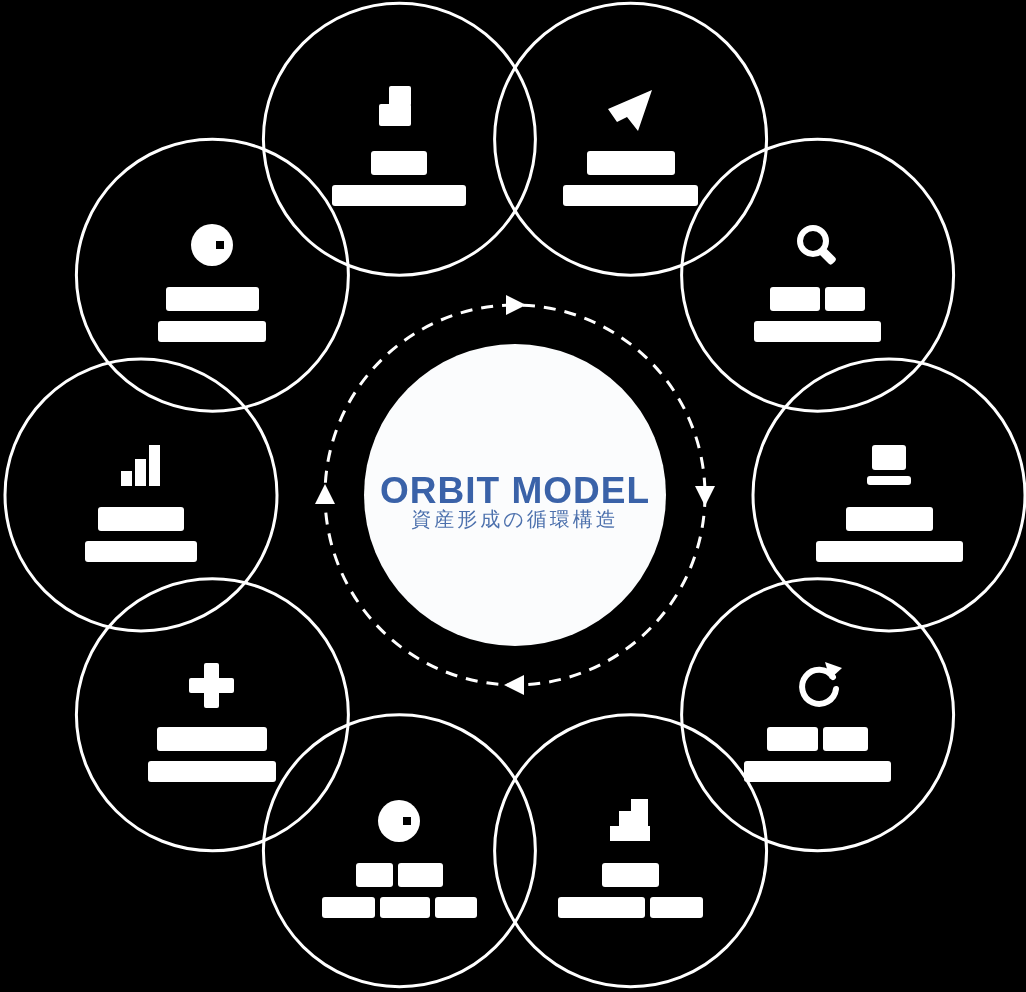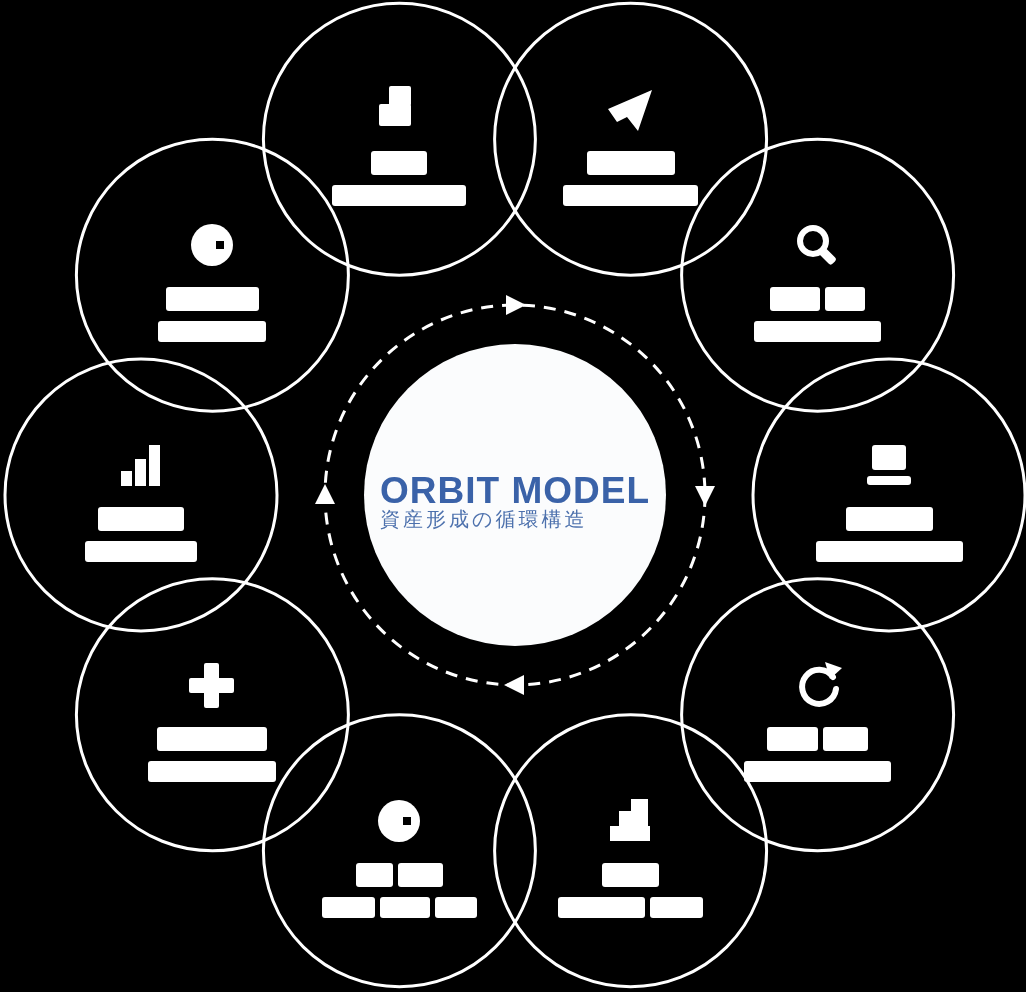--- a/index.html
+++ b/index.html
@@ -19,21 +19,21 @@
   .bar-row.line1{margin-top:17px;}
   .bar-row.line2{margin-top:10px;}
   .bar{background:var(--fg); border-radius:3px;}
   .line1 .bar{height:24px;}
   .line2 .bar{height:21px;}
   #center-circle{
     position:absolute; left:364px; top:344px; width:302px; height:302px; border-radius:50%;
     background:var(--center-fill); display:flex; flex-direction:column; align-items:center;
     justify-content:center; transform:translateZ(0);
   }
-  #center-inner{display:flex; flex-direction:column; transform:translateY(5px);}
+  #center-inner{display:flex; flex-direction:column; align-items:center; transform:translateY(5px);}
   #diagram-title{
     color:var(--title); font-size:37px; font-weight:bold; letter-spacing:1px; line-height:1;
   }
   #diagram-subtitle{
     color:var(--subtitle); font-size:20px; letter-spacing:3px; line-height:1;
   }
 </style>
 </head>
 <body>
 

